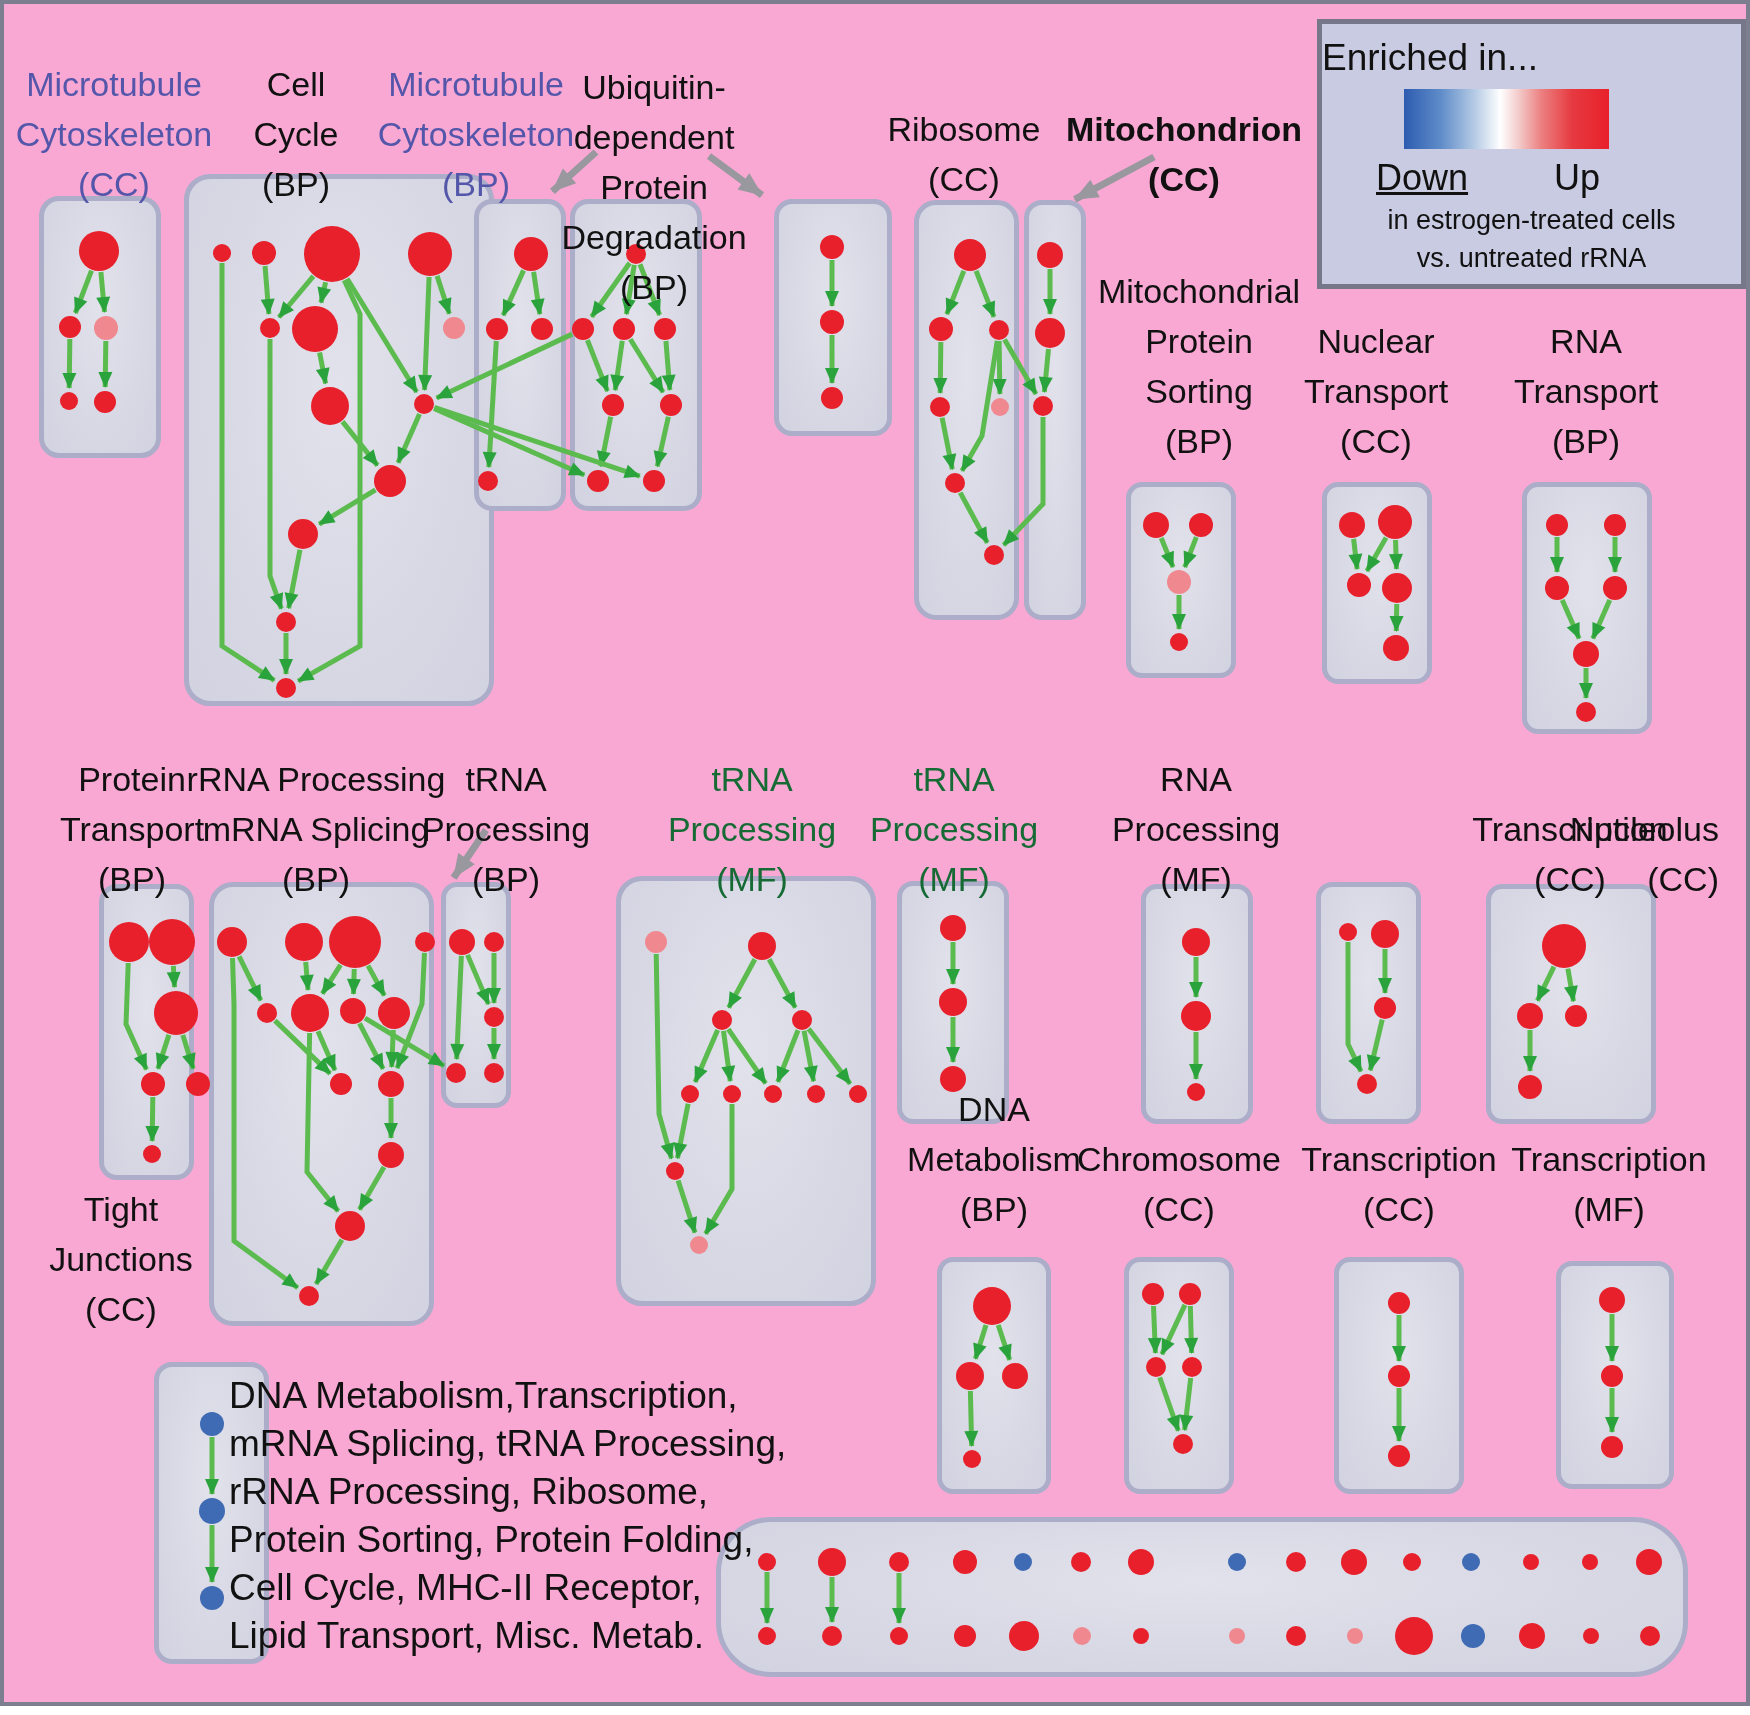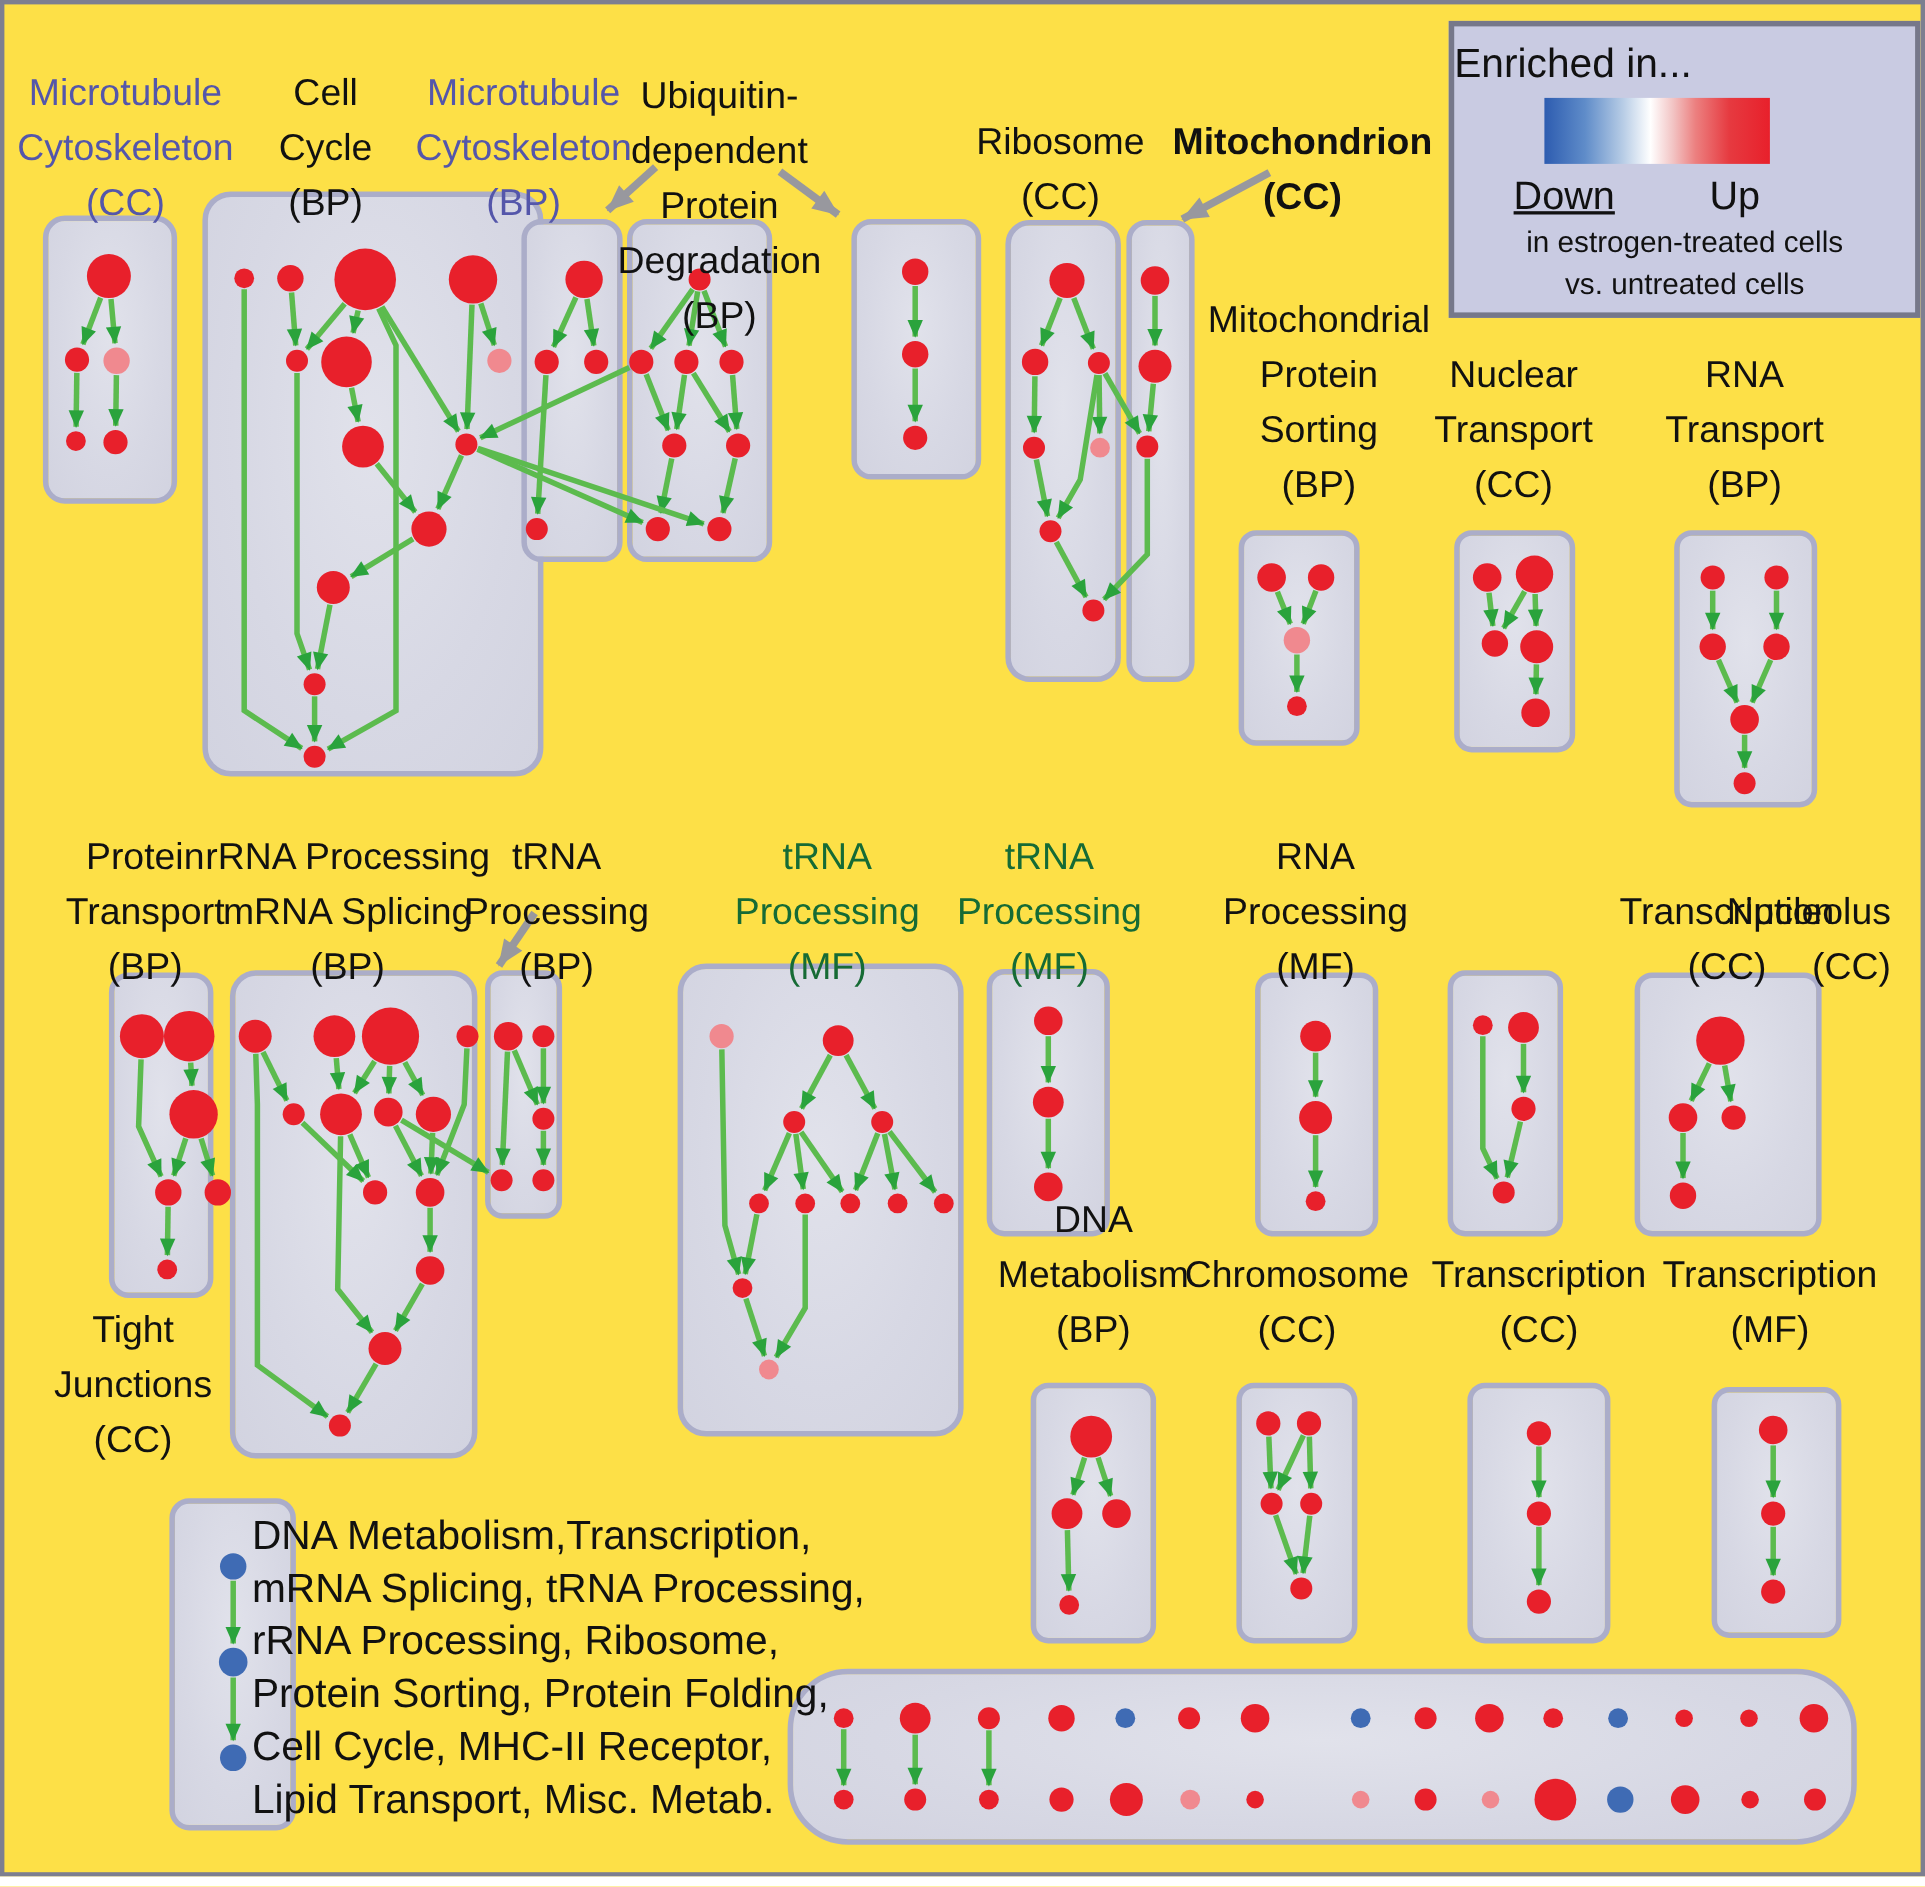--- a/index.html
+++ b/index.html
@@ -1,16 +1,16 @@
 <!DOCTYPE html>
 <html><head>
 <meta charset="utf-8">
 <style>
   html,body{margin:0;padding:0;background:#ffffff;font-family:"Liberation Sans",sans-serif;}
-  #figure{position:relative;width:1750px;height:1706px;background:#fde047;border:4px solid #7d7f90;box-sizing:border-box;overflow:hidden;}
+  #figure{position:relative;width:1750px;height:1706px;background:#f9a8d4;border:4px solid #7d7f90;box-sizing:border-box;overflow:hidden;}
   .cluster{position:absolute;background:radial-gradient(ellipse at 50% 40%, #e1e2eb 0%, #d7d8e4 60%, #d2d3e0 100%);border:5px solid #abadc9;box-sizing:border-box;}
   .box-label{position:absolute;width:620px;text-align:center;font-size:34px;line-height:50px;white-space:pre-line;color:#111;}
   .box-label.purple{color:#5456aa;}
   .box-label.green{color:#166b35;}
   .box-label.black{color:#111111;}
   #net{position:absolute;left:0;top:0;z-index:3;}
   .layer{position:absolute;left:0;top:0;width:100%;height:100%;}
   #labels{z-index:4;}
   #legend{position:absolute;border:5px solid #76788a;background:#c9cbe2;box-sizing:border-box;z-index:5;}
   .legend-title{position:absolute;width:100%;font-size:37px;color:#111;}
@@ -409,21 +409,21 @@
 Junctions
 (CC)</div>
     </div>
 
   <div id="legend" style="left: 1313px; top: 15px; width: 429px; height: 270px;">
     <div class="legend-title" style="top:13px;">Enriched in...</div>
     <div class="legend-bar" style="left: 82px; top: 65px; width: 205px; height: 60px;"></div>
     <div class="legend-down" style="left: 54px; top: 133px; text-decoration: underline;">Down</div>
     <div class="legend-up" style="left: 232px; top: 133px;">Up</div>
     <div class="legend-sub" style="top:181px;">in estrogen-treated cells</div>
-    <div class="legend-sub" style="top:219px;">vs. untreated cells</div>
+    <div class="legend-sub" style="top:219px;">vs. untreated rRNA</div>
   </div>
 
   <div id="annotation" style="left: 225px; top: 1368px;">DNA Metabolism,Transcription,
 mRNA Splicing, tRNA Processing,
 rRNA Processing, Ribosome,
 Protein Sorting, Protein Folding,
 Cell Cycle, MHC-II Receptor,
 Lipid Transport, Misc. Metab.</div>
 </div>
 

